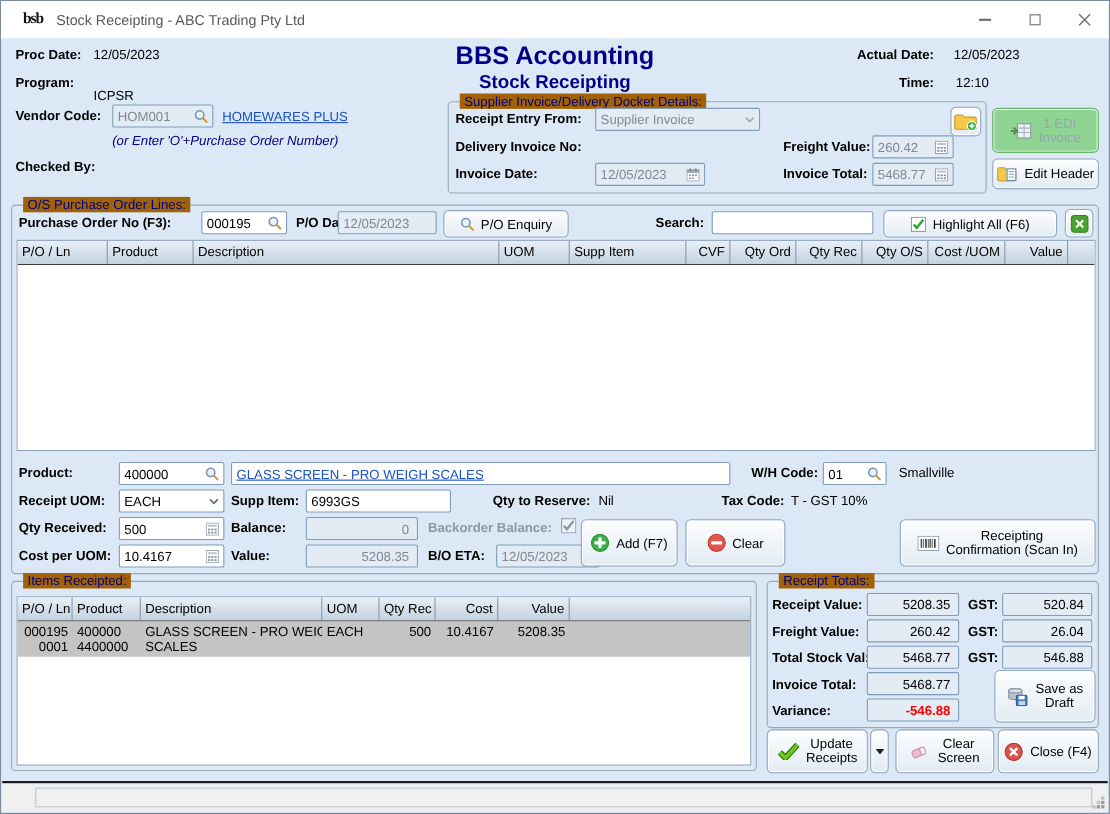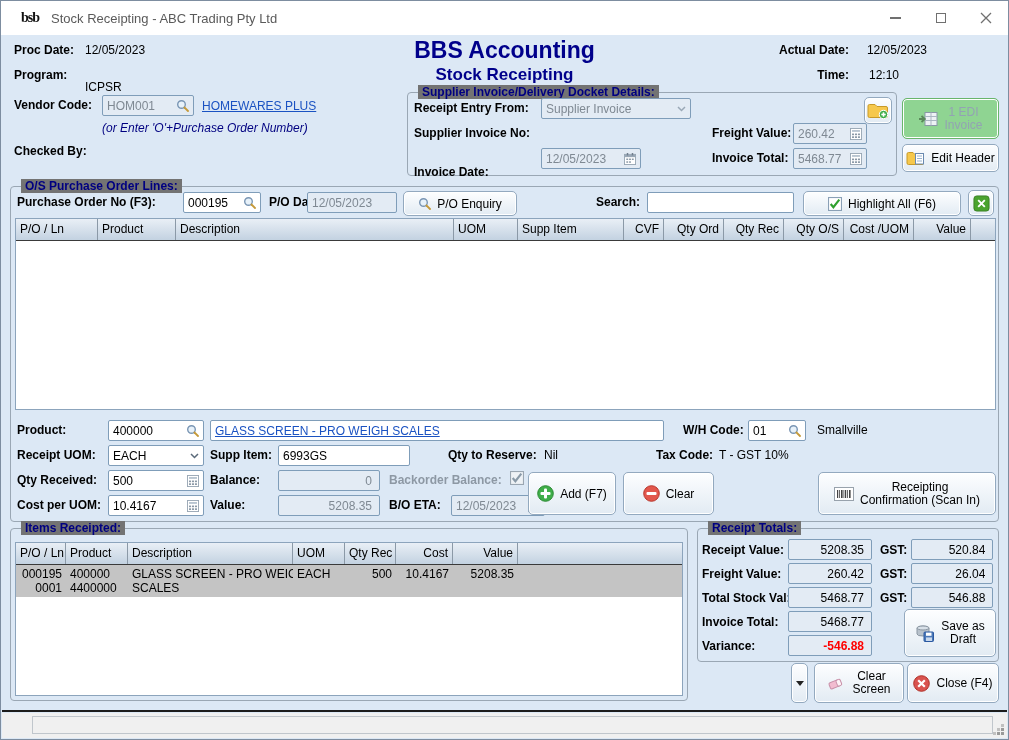--- a/index.html
+++ b/index.html
@@ -23,21 +23,21 @@
   .link{font-size:12px;color:#1a52c2;text-decoration:underline;white-space:nowrap;cursor:pointer;}
   .big-title{position:absolute;left:0;right:0;text-align:center;font-weight:bold;color:#00008b;}
   .field{display:flex;align-items:center;height:21px;border:1px solid #7f9db9;background:#fff;font-size:12px;color:#000;padding:0 4px;border-radius:2px;}
   .field.dis{background:#e3ebf4;color:#7f8993;}
   .field .txt{overflow:hidden;white-space:nowrap;}
   .field.num{justify-content:flex-end;}
   .field.num .txt{margin-right:3px;}
   .fic{margin-left:auto;display:flex;align-items:center;flex:none;}
   .chev{margin-left:auto;flex:none;}
   .grp{position:absolute;border:1px solid #9aa7b4;border-radius:4px;}
-  .grp>.legend{position:absolute;top:-8px;left:10px;background:#737373;padding:0 4px;font-size:12px;font-weight:bold;color:#000080;white-space:nowrap;}
+  .grp>.legend{position:absolute;top:-8px;left:10px;background:#a16207;padding:0 4px;font-size:12px;font-weight:normal;color:#000080;white-space:nowrap;}
   .btn{display:flex;align-items:center;justify-content:center;gap:6px;border:1px solid #93a9bf;border-radius:5px;background:linear-gradient(#fdfeff,#e2ebf3);font-size:12px;color:#000;cursor:default;box-shadow:0 0 0 1px #fff inset;}
   .btn .b2{line-height:13px;text-align:center;}
   .btn-green{background:#8fd492;border-color:#69b56c;color:#93a3b3;}
   .listbox{position:absolute;background:#fff;border:1px solid #8ca4bc;overflow:hidden;}
   .thead{display:flex;border-bottom:1px solid #3a3a3a;background:linear-gradient(#e9eff6,#c3d2e1);}
   .th{height:21px;padding:3px 4px 0 4px;font-size:12px;color:#000;border-right:1px solid #8b99a7;white-space:nowrap;overflow:hidden;}
   .th.r{text-align:right;}
   .fillth{flex:1;border-right:none;}
   .trow{display:flex;background:#c4c4c4;}
   .td{padding:2px 4px;font-size:12px;color:#000;white-space:nowrap;overflow:hidden;}
@@ -115,40 +115,40 @@
       <span class="legend">Supplier Invoice/Delivery Docket Details:</span>
       <span class="abs lbl" style="left:6px;top:8px;">Receipt Entry From:</span>
       <div class="abs field dis" style="left:133px;top:5px;width:150px;">
         <span class="txt">Supplier Invoice</span>
         <span class="chev">
           <svg width="9" height="6" viewBox="0 0 9 6">
               <path d="M1 1 L4.5 4.5 L8 1" stroke="#9aa8b6" stroke-width="1.5" fill="none"></path>
             </svg>
         </span>
       </div>
-      <span class="abs lbl" style="left:6px;top:33px;">Supplier Invoice No:</span>
+      <span class="abs lbl" style="left:6px;top:33px;">Delivery Invoice No:</span>
       <span class="abs lbl" style="left:304px;top:33px;">Freight Value:</span>
       <div class="abs field dis num" style="left:385px;top:30px;width:74px;">
         <span class="txt">260.42</span>
         <span class="fic">
           <svg width="12" height="12" viewBox="0 0 13 13">
               <rect x="0.5" y="0.5" width="12" height="12" fill="#fff" stroke="#98a6b4"></rect>
               <rect x="2.2" y="2.2" width="8.6" height="2" fill="#b8c4d0"></rect>
               <g fill="#8a98a6">
                 <rect x="2.2" y="6" width="2.2" height="1.8"></rect>
                 <rect x="5.4" y="6" width="2.2" height="1.8"></rect>
                 <rect x="8.6" y="6" width="2.2" height="1.8"></rect>
                 <rect x="2.2" y="9" width="2.2" height="1.8"></rect>
                 <rect x="5.4" y="9" width="2.2" height="1.8"></rect>
                 <rect x="8.6" y="9" width="2.2" height="1.8"></rect>
               </g>
             </svg>
         </span>
       </div>
-      <span class="abs lbl" style="left:6px;top:72px;">Invoice Date:</span>
+      <span class="abs lbl" style="left:6px;top:58px;">Invoice Date:</span>
       <div class="abs field dis" style="left:133px;top:55px;width:100px;">
         <span class="txt">12/05/2023</span>
         <span class="fic">
           <svg width="12" height="12" viewBox="0 0 13 13">
               <rect x="0.5" y="1.5" width="12" height="11" fill="#fff" stroke="#98a6b4"></rect>
               <rect x="0.5" y="1.5" width="12" height="3" fill="#9aa8b6"></rect>
               <rect x="3" y="0" width="1.6" height="2.6" fill="#707e8c"></rect>
               <rect x="8.4" y="0" width="1.6" height="2.6" fill="#707e8c"></rect>
               <g fill="#8a98a6">
                 <rect x="2.5" y="6" width="2" height="1.6"></rect>
@@ -500,20 +500,27 @@
             <path d="M2 4 Q2 2 8 2 Q14 2 14 4 L14 10 Q14 12 8 12 Q2 12 2 10 Z" fill="#b8c2cc" stroke="#8a96a2"></path>
             <ellipse cx="8" cy="4" rx="6" ry="2" fill="#d8e0e8" stroke="#8a96a2"></ellipse>
             <rect x="9" y="8" width="9.5" height="9.5" rx="1" fill="#4a78b8" stroke="#2a58a0"></rect>
             <rect x="11" y="8.6" width="5.5" height="3.2" fill="#fff"></rect>
             <rect x="11" y="13.4" width="6" height="3.6" fill="#c8d8ec"></rect>
           </svg>
         <span class="b2"><span>Save as</span><br><span>Draft</span></span>
       </div>
     </div>
 
+    <div class="abs btn" style="left:695px;top:628px;width:92px;height:40px;">
+      <svg width="20" height="16" viewBox="0 0 20 16">
+          <path d="M2 9 L7 14 L18 2" stroke="#2f7a10" stroke-width="5.5" fill="none"></path>
+          <path d="M2 9 L7 14 L18 2" stroke="#76c527" stroke-width="3.2" fill="none"></path>
+        </svg>
+      <span class="b2"><span>Update</span><br><span>Receipts</span></span>
+    </div>
     <div class="abs btn" style="left:789px;top:628px;width:17px;height:40px;">
       <svg width="8" height="5" viewBox="0 0 8 5">
           <path d="M0 0 L8 0 L4 5 Z" fill="#222"></path>
         </svg>
     </div>
     <div class="abs btn" style="left:812px;top:628px;width:90px;height:40px;">
       <svg width="19" height="15" viewBox="0 0 19 15">
           <g transform="rotate(-22 9 7)">
             <rect x="2" y="4.5" width="10" height="6.5" rx="1.5" fill="#f2bcd0" stroke="#c890a8"></rect>
             <rect x="9.5" y="4.5" width="4.5" height="6.5" rx="1.5" fill="#fdf3f7" stroke="#c890a8"></rect>

